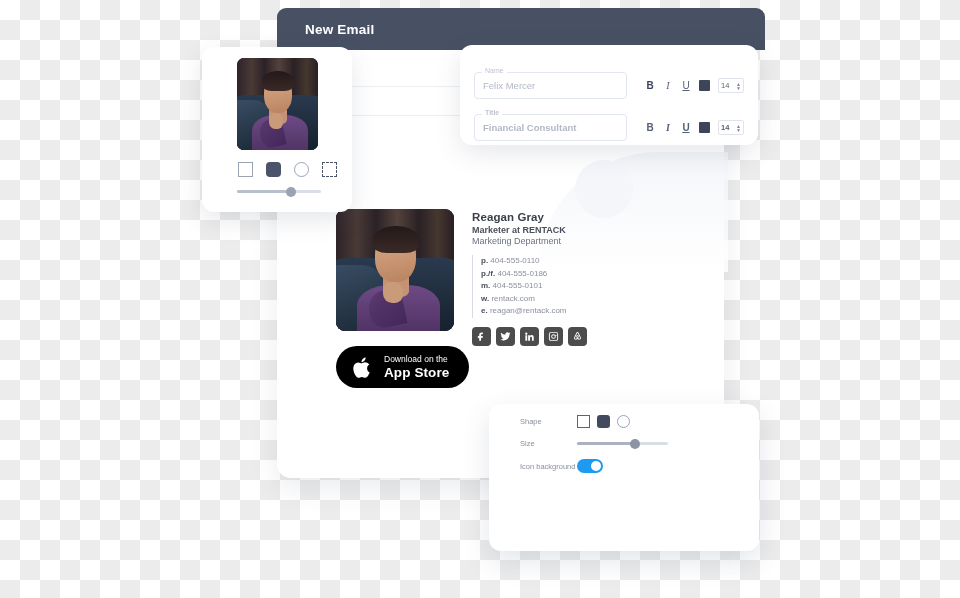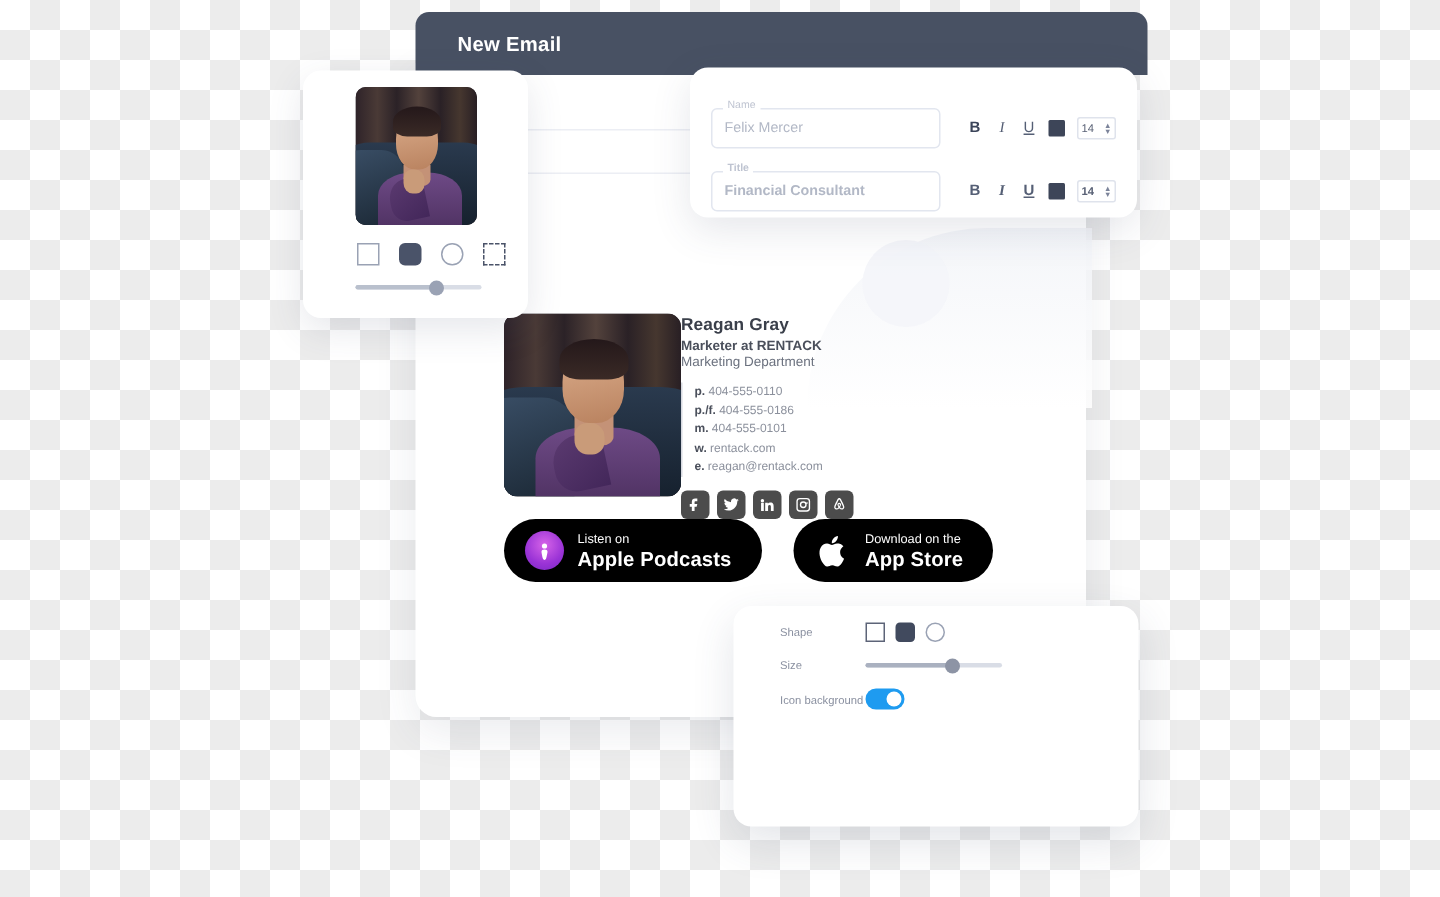--- a/index.html
+++ b/index.html
@@ -99,21 +99,21 @@
   .stepper {
     width: 26px; height: 15px; border: 1px solid #dfe3ec; border-radius: 2px;
     display: flex; align-items: center; justify-content: space-between;
     padding: 0 2px; font-size: 7.5px; color: #5a6276;
   }
   .step-arrows { display: flex; flex-direction: column; line-height: 4px; font-size: 5px; color: #7c849a; }
 
   
   .sig { position: absolute; left: 336px; top: 209px; z-index: 5; display: flex; }
   .sig-photo { width: 118px; height: 122px; border-radius: 9px; overflow: hidden; }
-  .sig-body { padding-top: 2px; }
+  .sig-body { margin-left: 18px; padding-top: 2px; }
   .sig-name { font-size: 11.5px; font-weight: bold; color: #3a3f4a; letter-spacing:.1px; }
   .sig-role { font-size: 9px; font-weight: bold; color: #4a4f5b; margin-top: 2px; }
   .sig-dept { font-size: 9px; color: #6c727f; margin-top: 1px; }
   .sig-contact { margin-top: 9px; border-left: 1.5px solid #d7dae1; padding-left: 8px; }
   .sig-contact div { font-size: 8px; color: #8b909c; line-height: 12.6px; }
   .sig-contact b { color: #4a4f5b; font-weight: bold; }
   .sig-socials { display: flex; gap: 5px; margin-top: 9px; }
   .soc {
     width: 19px; height: 19px; border-radius: 4px; background: #4c4c4c;
     display: flex; align-items: center; justify-content: center;
@@ -330,32 +330,20 @@
       <div class="soc">
         <svg viewBox="0 0 24 24">
             <path d="M12 2c1.2 0 2 .9 2.6 2.1 1.5 3 3.4 6.9 4.4 9.3.9 2.2.2 4.6-1.9 5.4-1.8.7-3.6-.1-5.1-1.6-1.5 1.5-3.3 2.3-5.1 1.6-2.1-.8-2.8-3.2-1.9-5.4 1-2.4 2.9-6.3 4.4-9.3C10 2.9 10.8 2 12 2zm0 2.3c-.3 0-.6.3-1 1-1.4 2.9-3.3 6.7-4.2 9-.5 1.3-.2 2.4.7 2.8 1 .4 2.2-.2 3.4-1.6-.9-1.2-1.6-2.5-1.6-3.7 0-1.6 1.2-2.8 2.7-2.8s2.7 1.2 2.7 2.8c0 1.2-.7 2.5-1.6 3.7 1.2 1.4 2.4 2 3.4 1.6.9-.4 1.2-1.5.7-2.8-.9-2.3-2.8-6.1-4.2-9-.4-.7-.7-1-1-1zm0 6.6c-.6 0-1 .4-1 1.1 0 .7.4 1.5 1 2.3.6-.8 1-1.6 1-2.3 0-.7-.4-1.1-1-1.1z"></path>
           </svg>
       </div>
     </div>
   </div>
 </div>
 
 <div class="badges">
-  <div class="badge">
-    <div class="podcast-icon">
-      <svg viewBox="0 0 24 24" width="16" height="16" fill="#ffffff">
-        <circle cx="12" cy="7.5" r="2.6"></circle>
-        <path d="M12 11c-1.8 0-3 .9-3 2.3 0 1.1 1 5.6 1.4 6.8.3.9.9 1.4 1.6 1.4s1.3-.5 1.6-1.4c.4-1.2 1.4-5.7 1.4-6.8 0-1.4-1.2-2.3-3-2.3z"></path>
-      </svg>
-    </div>
-    <div>
-      <div class="badge-txt-sm">Listen on</div>
-      <div class="badge-txt-lg">Apple Podcasts</div>
-    </div>
-  </div>
 
   <div class="badge">
     <div class="apple-icon">
       <svg viewBox="0 0 24 24" width="25" height="25" fill="#ffffff">
         <path d="M16.4 12.6c0-2.4 2-3.6 2.1-3.6-1.1-1.7-2.9-1.9-3.6-1.9-1.5-.2-3 .9-3.7.9s-2-.9-3.2-.9c-1.6 0-3.2 1-4 2.5-1.7 3-.4 7.4 1.2 9.8.8 1.2 1.8 2.5 3 2.4 1.2 0 1.7-.8 3.2-.8s1.9.8 3.2.8c1.3 0 2.2-1.2 3-2.4.9-1.4 1.3-2.7 1.3-2.8 0 0-2.5-1-2.5-4zM14 5.3c.6-.8 1.1-1.9 1-3-1 0-2.2.6-2.9 1.5-.6.7-1.2 1.9-1 3 1.1.1 2.2-.6 2.9-1.5z"></path>
       </svg>
     </div>
     <div>
       <div class="badge-txt-sm">Download on the</div>
       <div class="badge-txt-lg">App Store</div>

